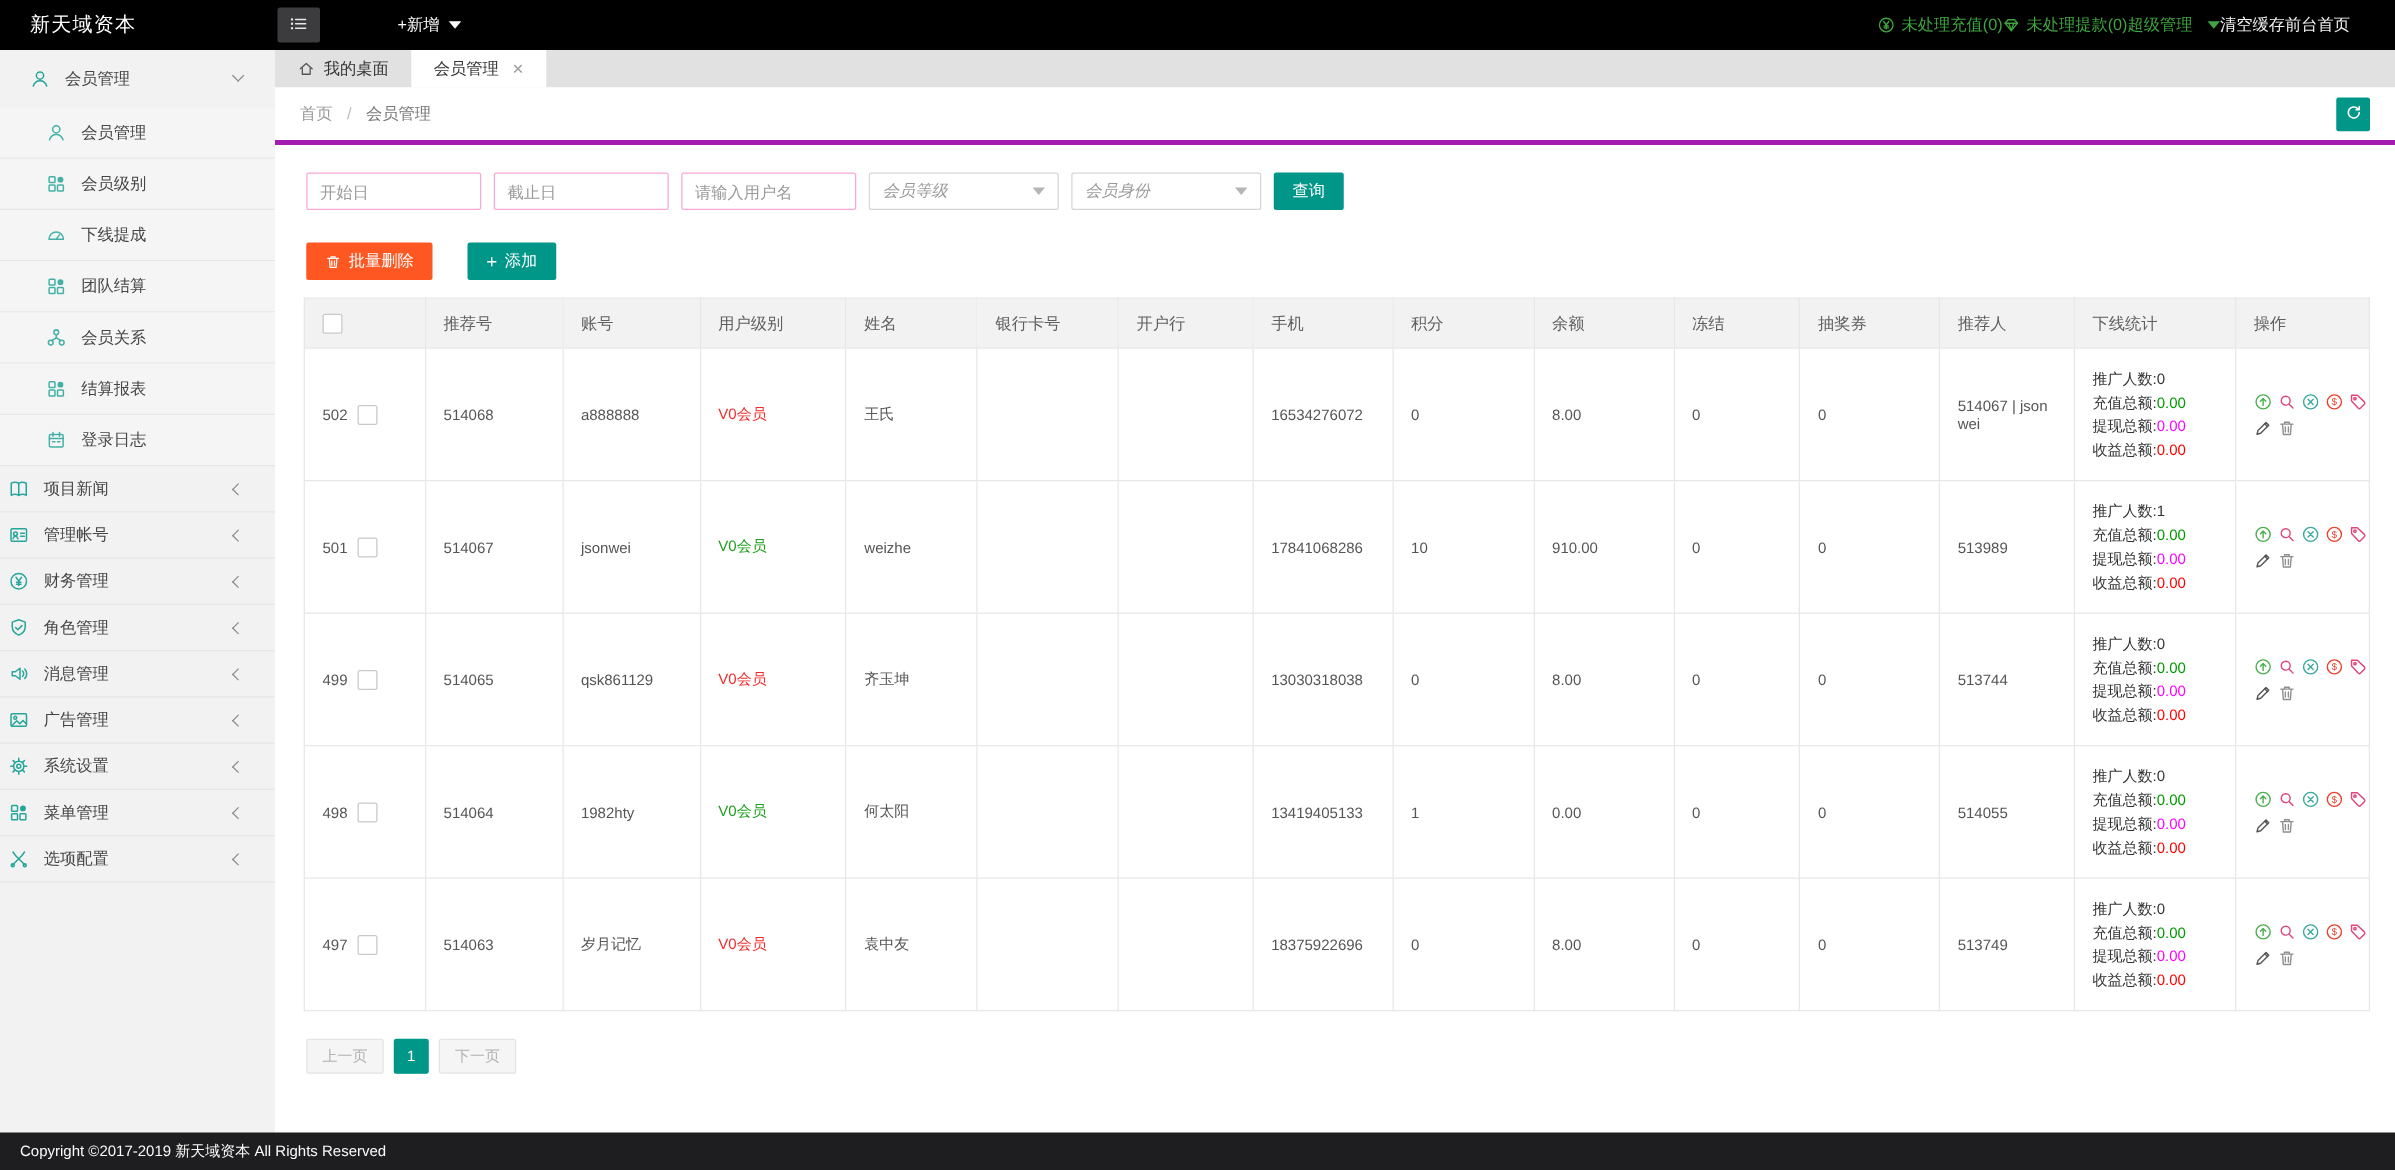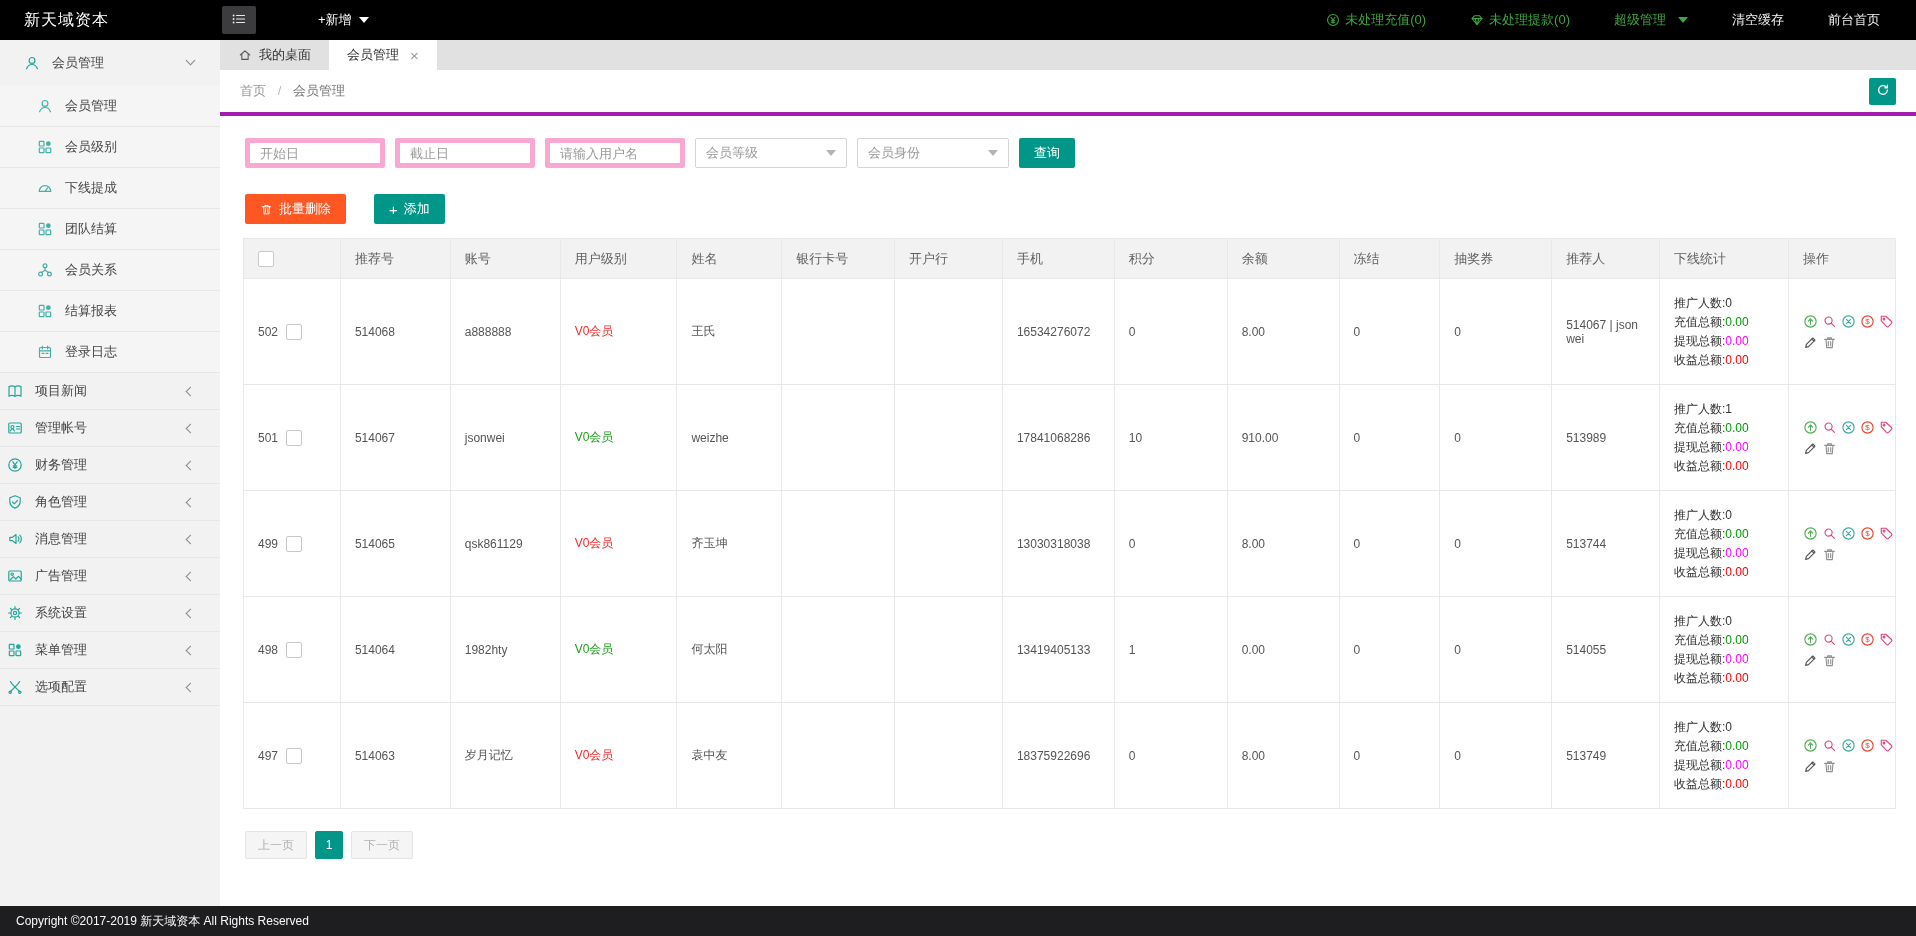--- a/index.html
+++ b/index.html
@@ -11,21 +11,21 @@
   *{box-sizing:border-box;margin:0;padding:0;font-family:"Liberation Sans","DejaVu Sans",sans-serif;}
   html,body{width:1916px;height:936px;overflow:hidden;background:#fff;}
   .page{position:relative;width:1916px;height:936px;background:#f2f2f2;}
 
   
   .navbar{position:absolute;top:0;left:0;right:0;height:40px;background:#000000;display:flex;align-items:center;color:#fff;}
   .brand{width:220px;padding-left:24px;font-size:16px;letter-spacing:1px;color:#fff;}
   .burger{width:34px;height:28px;background:#3c3c3e;border:none;border-radius:2px;color:#e8e8e8;display:flex;align-items:center;justify-content:center;cursor:pointer;margin-left:2px;}
   .burger svg{width:16px;height:16px;}
   .addnew{display:flex;align-items:center;color:#fff;font-size:13px;margin-left:62px;cursor:pointer;}
-  .nav-right{margin-left:auto;display:flex;align-items:center;gap:44px;padding-right:36px;font-size:13px;justify-content:flex-end;}
+  .nav-right{margin-left:auto;display:flex;align-items:center;padding-right:36px;font-size:13px;justify-content:flex-end;}
   .nav-right a{display:flex;align-items:center;gap:5px;cursor:pointer;text-decoration:none;}
   .nav-green{color:var(--navgreen);}
   .nav-white{color:#f2f2f2;}
   .nav-right .nicon svg{width:14px;height:14px;display:block;}
   .caret-down{display:inline-block;width:0;height:0;border-left:5px solid transparent;border-right:5px solid transparent;border-top:6px solid #fff;margin-left:7px;}
   .caret-down.green{border-top-color:var(--navgreen);}
   .caret-down.gray{border-top-color:#b5b5b5;}
 
   
   .sidebar{position:absolute;top:40px;left:0;width:220px;bottom:30px;background:#f2f2f2;overflow:hidden;}
@@ -51,23 +51,23 @@
 
   .content{background:#fff;}
   .crumbrow{display:flex;align-items:center;justify-content:space-between;padding:10px 20px;border-bottom:4px solid #a21caf;height:46px;}
   .crumbs{font-size:13px;color:#999;}
   .crumbs .sep{margin:0 8px;color:#bbb;}
   .crumbs .cur{color:#777;}
   .refresh{width:27px;height:27px;border:none;border-radius:2px;background:var(--teal);color:#fff;display:flex;align-items:center;justify-content:center;cursor:pointer;}
   .refresh svg{width:14px;height:14px;}
 
   .filters{display:flex;align-items:center;gap:10px;padding:22px 20px 0 25px;}
-  .filters input{width:140px;height:30px;border:5px solid #f9a8d4;border-radius:2px;padding:0 10px;font-size:13px;color:#333;outline:none;}
+  .filters input{width:140px;height:30px;border:1px solid #f9a8d4;border-radius:2px;padding:0 10px;font-size:13px;color:#333;outline:none;}
   .filters input::placeholder{color:#9a9a9a;}
-  .select{width:152px;height:30px;border:1px solid #d5d5d5;border-radius:2px;background:#fff;position:relative;display:flex;align-items:center;padding:0 10px;font-size:13px;color:#9a9a9a;cursor:pointer;}
+  .select{width:152px;height:30px;border:1px solid #d5d5d5;border-radius:2px;background:#fff;position:relative;display:flex;align-items:center;padding:0 10px;font-size:13px;color:#9a9a9a;cursor:pointer;font-style:italic;}
   .select .caret-down{position:absolute;right:10px;}
   .btn{border:none;border-radius:2px;height:30px;display:inline-flex;align-items:center;gap:6px;padding:0 15px;font-size:13px;color:#fff;cursor:pointer;}
   .btn.teal{background:var(--teal);}
   .btn.orange{background:var(--orange);}
   .btn .bicon svg{width:13px;height:13px;display:block;}
   .btn .plus{font-size:15px;line-height:1;}
 
   .toolbar{display:flex;gap:28px;padding:26px 20px 0 25px;}
 
   

